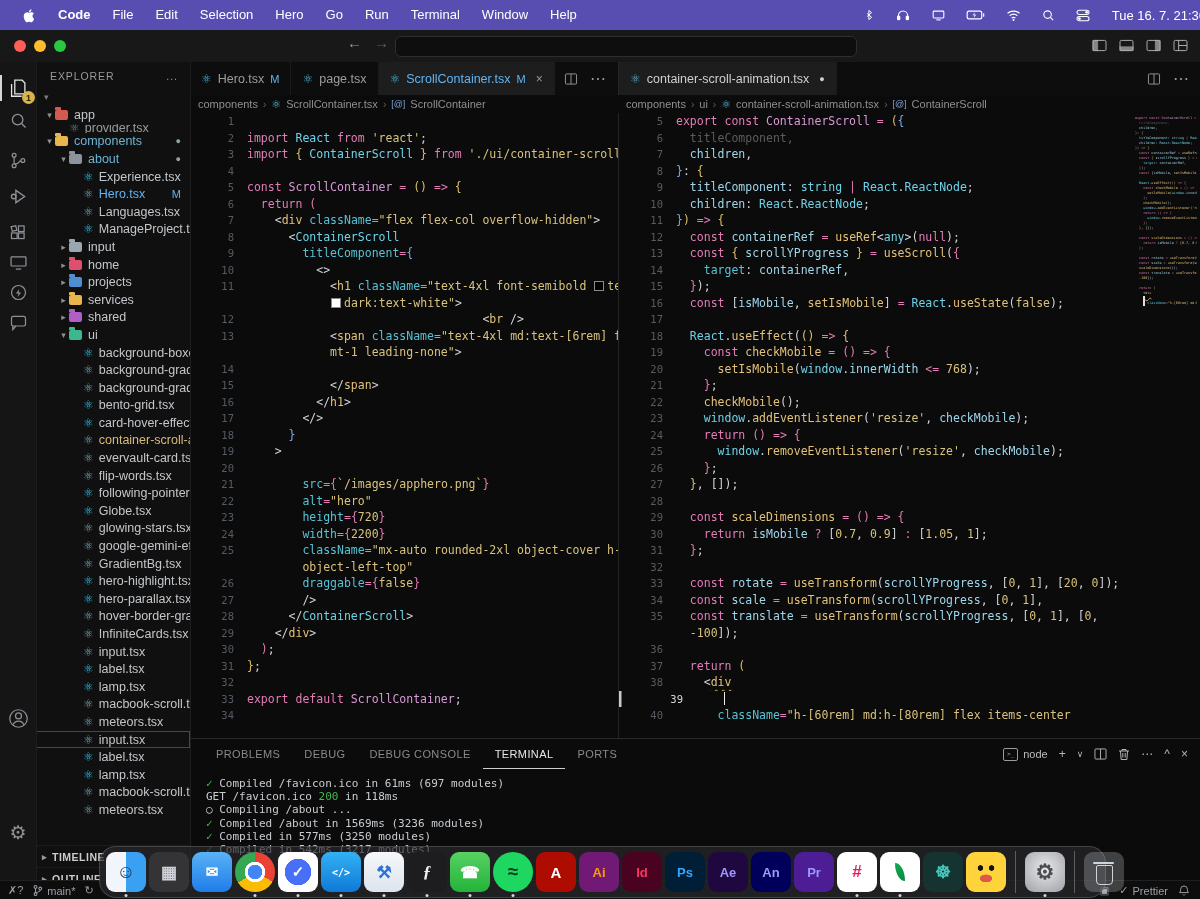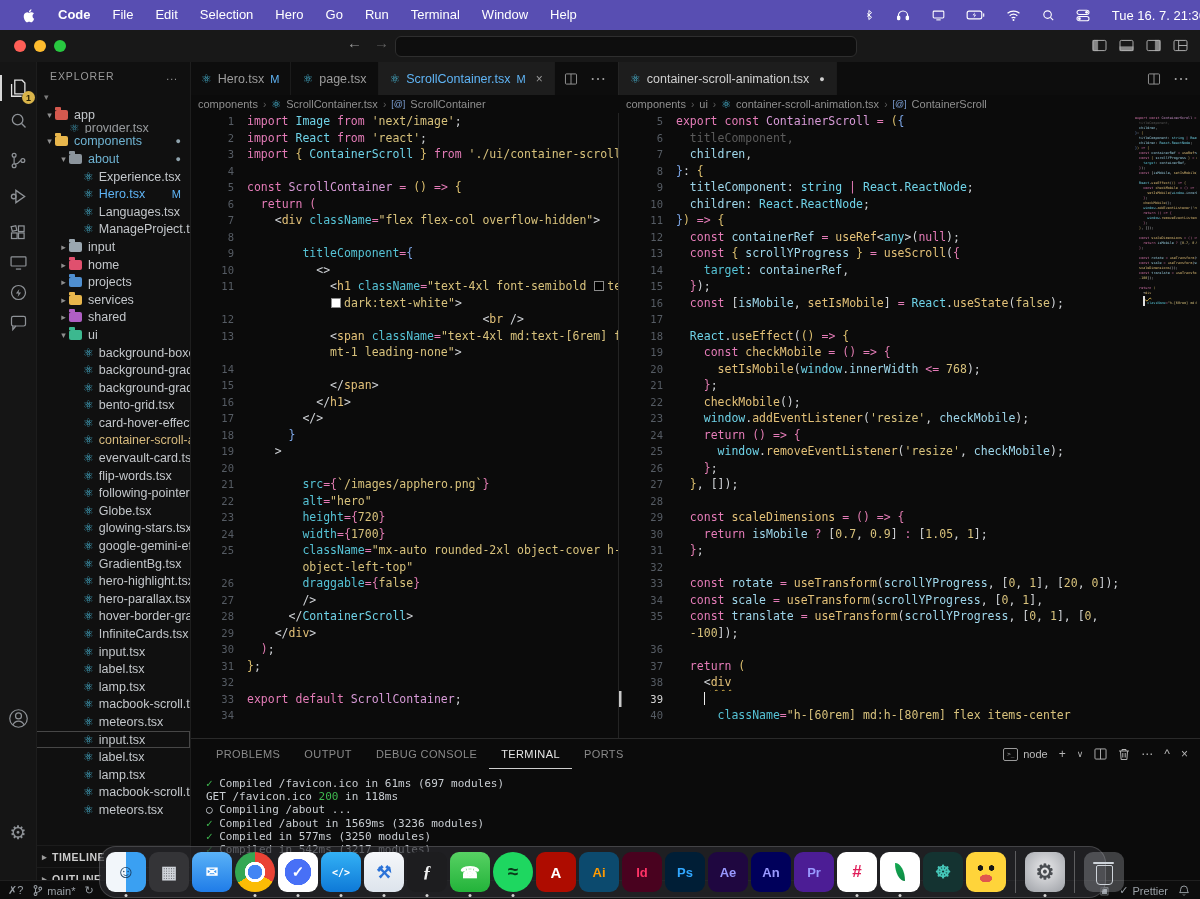--- a/index.html
+++ b/index.html
@@ -73,21 +73,21 @@
   .crumbs .sep{color:#5f5f5f;font-size:10px;}
   .crumbs .ricon{font-size:11px;margin-right:0;}
   .crumbs .symb{color:#7fa3d8;font-size:9px;}
 
   .codearea{position:absolute;top:113px;overflow:hidden;background:#0b0b0b;}
   .codearea.left{left:190px;width:428px;height:625px;}
   .codearea.right{left:618px;width:582px;height:625px;border-left:1px solid #242424;}
   .crow{display:flex;height:16.5px;line-height:16.5px;font-family:"DejaVu Sans Mono",monospace;font-size:11.5px;white-space:pre;}
   .gut{width:44px;flex:none;text-align:right;padding-right:13px;color:#565c64;font-size:10.5px;}
   .crow.active-row{box-shadow:inset 2.5px 0 0 #c9c9c9;}
-  .crow.active-row .gut{color:#d5d5d5;}
+  .crow.active-row .gut{color:#d5d5d5;padding-left:20px;}
   .ptxt{margin:0;flex:1 1 auto;overflow:hidden;}
   .tk-k{color:#e57cb8}.tk-t{color:#6fd3e8}.tk-f{color:#e3c178}.tk-i{color:#9ed6ea}
   .tk-s{color:#d8c27c}.tk-a{color:#56c3d6}.tk-w{color:#cfd2d6}.tk-m{color:#5c5c5c}
   .tk-d{color:#d79ad7}.tk-bg{color:#dcbf6e}.tk-bp{color:#e07bb0}.tk-bb{color:#7da7e8}
   .tk-fz{color:#e3c178;text-decoration:underline wavy #d9b44a 1px;text-underline-offset:3px;}
   .deco{display:inline-block;width:8px;height:8px;margin:0 3px 0 1px;vertical-align:-1px;border:1px solid #8a8a8a;}
   .deco-b{background:#000;}.deco-w{background:#fff;}
   .cursor{display:inline-block;width:1.5px;height:13px;background:#ececec;vertical-align:-2px;}
 
   .minimap{position:absolute;right:4px;top:3px;width:62px;overflow:hidden;opacity:.95;}
@@ -120,21 +120,21 @@
   .launchpad{background:#343437;color:#d0d4da;font-size:17px;}
   .mail{background:linear-gradient(180deg,#5ab2f7,#1f7ce8);color:#fff;font-size:15px;}
   .chrome{border-radius:50%;background:radial-gradient(circle at 50% 50%,#4285f4 0 7px,#fff 7.5px 10px,rgba(0,0,0,0) 10.5px),conic-gradient(#ea4335 0 33%,#fbbc05 33% 66%,#34a853 66% 100%);}
   .ticktick{background:radial-gradient(circle at 50% 50%,#4870f6 0 13px,rgba(0,0,0,0) 13.5px),#fff;color:#fff;font-size:15px;}
   .vscode{background:linear-gradient(180deg,#33b1f5,#0e79d7);color:#fff;font-size:10px;font-family:"DejaVu Sans Mono",monospace;}
   .xcode{background:linear-gradient(180deg,#f5f7fa,#dde4ec);color:#2a72d8;font-size:17px;}
   .figma{background:#1d1d1f;color:#f0f0f0;font-size:17px;font-style:italic;font-family:"Liberation Serif",serif;}
   .whatsapp{background:linear-gradient(180deg,#57d163,#23b33a);color:#fff;font-size:16px;}
   .spotify{border-radius:50%;background:#1ed760;color:#0a3a1a;font-size:19px;font-weight:900;}
   .acrobat{background:#ae0c00;color:#fff;font-size:15px;}
-  .illustrator{background:#0c4a6e;color:#ff9a00;text-align:center;}
+  .illustrator{background:#701a75;color:#ff9a00;text-align:center;}
   .indesign{background:#49021f;color:#ff3366;}
   .photoshop{background:#001e36;color:#31a8ff;}
   .aftereffects{background:#1f0740;color:#9999ff;}
   .animate{background:#00005b;color:#9999ff;}
   .premiere{background:#4c1d95;color:#9999ff;}
   .slack{background:#fff;color:#e01e5a;font-size:17px;}
   .mongodb{background:#fff;}
   .mongodb::after{content:"";width:10px;height:18px;background:linear-gradient(160deg,#13aa52,#0d8743);border-radius:0 100% 0 100%;transform:rotate(0deg);}
   .kraken{background:#143331;color:#45c6b8;font-size:18px;}
   .cyberduck{background:radial-gradient(circle at 36% 40%,#151515 2.5px,rgba(0,0,0,0) 3px),radial-gradient(circle at 64% 40%,#151515 2.5px,rgba(0,0,0,0) 3px),radial-gradient(ellipse 8px 5px at 50% 66%,#e0574e 0 6px,rgba(0,0,0,0) 6.5px),#ffd43a;}
@@ -588,46 +588,46 @@
       <span>ui</span>
       <span class="sep">›</span>
       <span class="ricon">⚛</span>
       <span>container-scroll-animation.tsx</span>
       <span class="sep">›</span>
       <span class="symb">[@]</span>
       <span>ContainerScroll</span>
     </div>
 
   <div class="codearea left" id="code-left">
-      <div class="crow"><div class="gut">1</div><pre class="ptxt"><span class="tk-k">import </span><span class="tk-t">Image</span><span class="tk-k"> from </span><span class="tk-s">'next/image'</span><span class="tk-w">;</span></pre></div>
+      <div class="crow"><div class="gut">1</div></div>
       <div class="crow"><div class="gut">2</div><pre class="ptxt"><span class="tk-k">import </span><span class="tk-t">React</span><span class="tk-k"> from </span><span class="tk-s">'react'</span><span class="tk-w">;</span></pre></div>
       <div class="crow"><div class="gut">3</div><pre class="ptxt"><span class="tk-k">import </span><span class="tk-bg">{ </span><span class="tk-t">ContainerScroll</span><span class="tk-bg"> }</span><span class="tk-k"> from </span><span class="tk-s">'./ui/container-scroll-animation'</span></pre></div>
       <div class="crow"><div class="gut">4</div><pre class="ptxt"></pre></div>
       <div class="crow"><div class="gut">5</div><pre class="ptxt"><span class="tk-k">const </span><span class="tk-d">ScrollContainer</span><span class="tk-k"> = </span><span class="tk-bg">()</span><span class="tk-k"> =&gt; </span><span class="tk-bg">{</span></pre></div>
       <div class="crow"><div class="gut">6</div><pre class="ptxt"><span class="tk-w">  </span><span class="tk-k">return </span><span class="tk-bp">(</span></pre></div>
       <div class="crow"><div class="gut">7</div><pre class="ptxt"><span class="tk-w">    &lt;</span><span class="tk-f">div</span><span class="tk-w"> </span><span class="tk-a">className</span><span class="tk-k">=</span><span class="tk-s">"flex flex-col overflow-hidden"</span><span class="tk-w">&gt;</span></pre></div>
-      <div class="crow"><div class="gut">8</div></div>
+      <div class="crow"><div class="gut">8</div><pre class="ptxt"><span class="tk-w">      &lt;</span><span class="tk-t">ContainerScroll</span></pre></div>
       <div class="crow"><div class="gut">9</div><pre class="ptxt"><span class="tk-w">        </span><span class="tk-a">titleComponent</span><span class="tk-k">=</span><span class="tk-bb">{</span></pre></div>
       <div class="crow"><div class="gut">10</div><pre class="ptxt"><span class="tk-w">          &lt;&gt;</span></pre></div>
       <div class="crow"><div class="gut">11</div><pre class="ptxt"><span class="tk-w">            &lt;</span><span class="tk-f">h1</span><span class="tk-w"> </span><span class="tk-a">className</span><span class="tk-k">=</span><span class="tk-s">"text-4xl font-semibold </span><span class="deco deco-b"></span><span class="tk-s">text-</span></pre></div>
       <div class="crow"><div class="gut"></div><pre class="ptxt"><span class="tk-w">            </span><span class="deco deco-w"></span><span class="tk-s">dark:text-white"</span><span class="tk-w">&gt;</span></pre></div>
       <div class="crow"><div class="gut">12</div><pre class="ptxt"><span class="tk-w">                                  &lt;</span><span class="tk-f">br</span><span class="tk-w"> /&gt;</span></pre></div>
       <div class="crow"><div class="gut">13</div><pre class="ptxt"><span class="tk-w">            &lt;</span><span class="tk-f">span</span><span class="tk-w"> </span><span class="tk-a">className</span><span class="tk-k">=</span><span class="tk-s">"text-4xl md:text-[6rem] f</span></pre></div>
       <div class="crow"><div class="gut"></div><pre class="ptxt"><span class="tk-w">            </span><span class="tk-s">mt-1 leading-none"</span><span class="tk-w">&gt;</span></pre></div>
       <div class="crow"><div class="gut">14</div><pre class="ptxt"></pre></div>
       <div class="crow"><div class="gut">15</div><pre class="ptxt"><span class="tk-w">            &lt;/</span><span class="tk-f">span</span><span class="tk-w">&gt;</span></pre></div>
       <div class="crow"><div class="gut">16</div><pre class="ptxt"><span class="tk-w">          &lt;/</span><span class="tk-f">h1</span><span class="tk-w">&gt;</span></pre></div>
       <div class="crow"><div class="gut">17</div><pre class="ptxt"><span class="tk-w">        &lt;/&gt;</span></pre></div>
       <div class="crow"><div class="gut">18</div><pre class="ptxt"><span class="tk-bb">      }</span></pre></div>
       <div class="crow"><div class="gut">19</div><pre class="ptxt"><span class="tk-w">    &gt;</span></pre></div>
       <div class="crow"><div class="gut">20</div></div>
       <div class="crow"><div class="gut">21</div><pre class="ptxt"><span class="tk-w">        </span><span class="tk-a">src</span><span class="tk-k">=</span><span class="tk-bp">{</span><span class="tk-s">`/images/apphero.png`</span><span class="tk-bp">}</span></pre></div>
       <div class="crow"><div class="gut">22</div><pre class="ptxt"><span class="tk-w">        </span><span class="tk-a">alt</span><span class="tk-k">=</span><span class="tk-s">"hero"</span></pre></div>
       <div class="crow"><div class="gut">23</div><pre class="ptxt"><span class="tk-w">        </span><span class="tk-a">height</span><span class="tk-k">=</span><span class="tk-bp">{</span><span class="tk-s">720</span><span class="tk-bp">}</span></pre></div>
-      <div class="crow"><div class="gut">24</div><pre class="ptxt"><span class="tk-w">        </span><span class="tk-a">width</span><span class="tk-k">=</span><span class="tk-bp">{</span><span class="tk-s">1700</span><span class="tk-bp">}</span></pre></div>
+      <div class="crow"><div class="gut">24</div><pre class="ptxt"><span class="tk-w">        </span><span class="tk-a">width</span><span class="tk-k">=</span><span class="tk-bp">{</span><span class="tk-s">2200</span><span class="tk-bp">}</span></pre></div>
       <div class="crow"><div class="gut">25</div><pre class="ptxt"><span class="tk-w">        </span><span class="tk-a">className</span><span class="tk-k">=</span><span class="tk-s">"mx-auto rounded-2xl object-cover h-</span></pre></div>
       <div class="crow"><div class="gut"></div><pre class="ptxt"><span class="tk-w">        </span><span class="tk-s">object-left-top"</span></pre></div>
       <div class="crow"><div class="gut">26</div><pre class="ptxt"><span class="tk-w">        </span><span class="tk-a">draggable</span><span class="tk-k">=</span><span class="tk-bp">{</span><span class="tk-s">false</span><span class="tk-bp">}</span></pre></div>
       <div class="crow"><div class="gut">27</div><pre class="ptxt"><span class="tk-w">        /&gt;</span></pre></div>
       <div class="crow"><div class="gut">28</div><pre class="ptxt"><span class="tk-w">      &lt;/</span><span class="tk-t">ContainerScroll</span><span class="tk-w">&gt;</span></pre></div>
       <div class="crow"><div class="gut">29</div><pre class="ptxt"><span class="tk-w">    &lt;/</span><span class="tk-f">div</span><span class="tk-w">&gt;</span></pre></div>
       <div class="crow"><div class="gut">30</div><pre class="ptxt"><span class="tk-w">  </span><span class="tk-bp">)</span><span class="tk-w">;</span></pre></div>
       <div class="crow"><div class="gut">31</div><pre class="ptxt"><span class="tk-bg">}</span><span class="tk-w">;</span></pre></div>
       <div class="crow"><div class="gut">32</div><pre class="ptxt"></pre></div>
       <div class="crow"><div class="gut">33</div><pre class="ptxt"><span class="tk-k">export default </span><span class="tk-d">ScrollContainer</span><span class="tk-w">;</span></pre></div>
@@ -709,21 +709,21 @@
       <div class="crow"><div class="gut">36</div><pre class="ptxt"></pre></div>
       <div class="crow"><div class="gut">37</div><pre class="ptxt"><span class="tk-w">  </span><span class="tk-k">return </span><span class="tk-bg">(</span></pre></div>
       <div class="crow"><div class="gut">38</div><pre class="ptxt"><span class="tk-w">    &lt;</span><span class="tk-fz">div</span></pre></div>
       <div class="crow active-row"><div class="gut">39</div><pre class="ptxt"><span class="tk-w">    </span><span class="cursor"></span></pre></div>
       <div class="crow"><div class="gut">40</div><pre class="ptxt"><span class="tk-w">      </span><span class="tk-a">className</span><span class="tk-k">=</span><span class="tk-s">"h-[60rem] md:h-[80rem] flex items-center</span></pre></div>
     </div>
 
   <div class="panel">
     <div class="ptabs" id="ptabs">
         <span class="ptab">PROBLEMS</span>
-        <span class="ptab">OUTPUT</span>
+        <span class="ptab">DEBUG</span>
         <span class="ptab">DEBUG CONSOLE</span>
         <span class="ptab active">TERMINAL</span>
         <span class="ptab">PORTS</span>
       </div>
     <div class="pctrl">
       <span class="shellbadge">
           <span class="shellico">&gt;_</span>
           <span>node</span>
         </span>
       <span>+</span>

